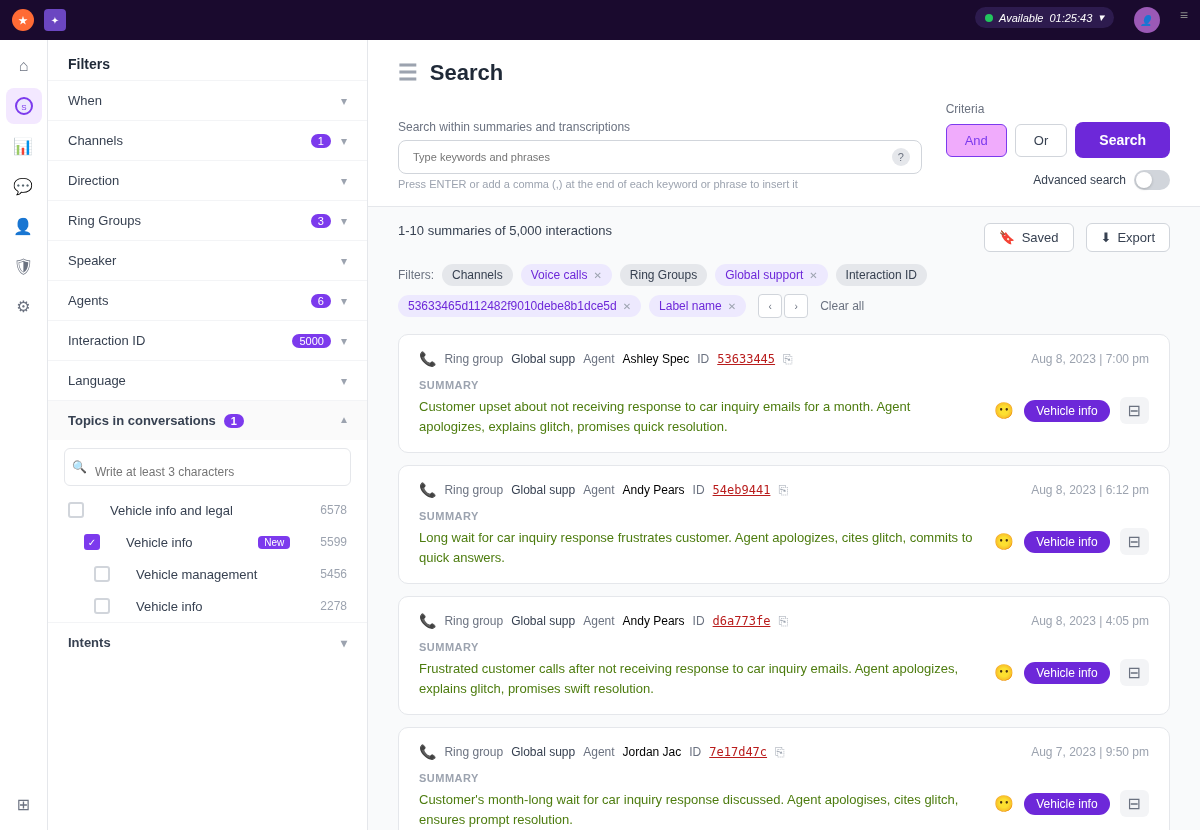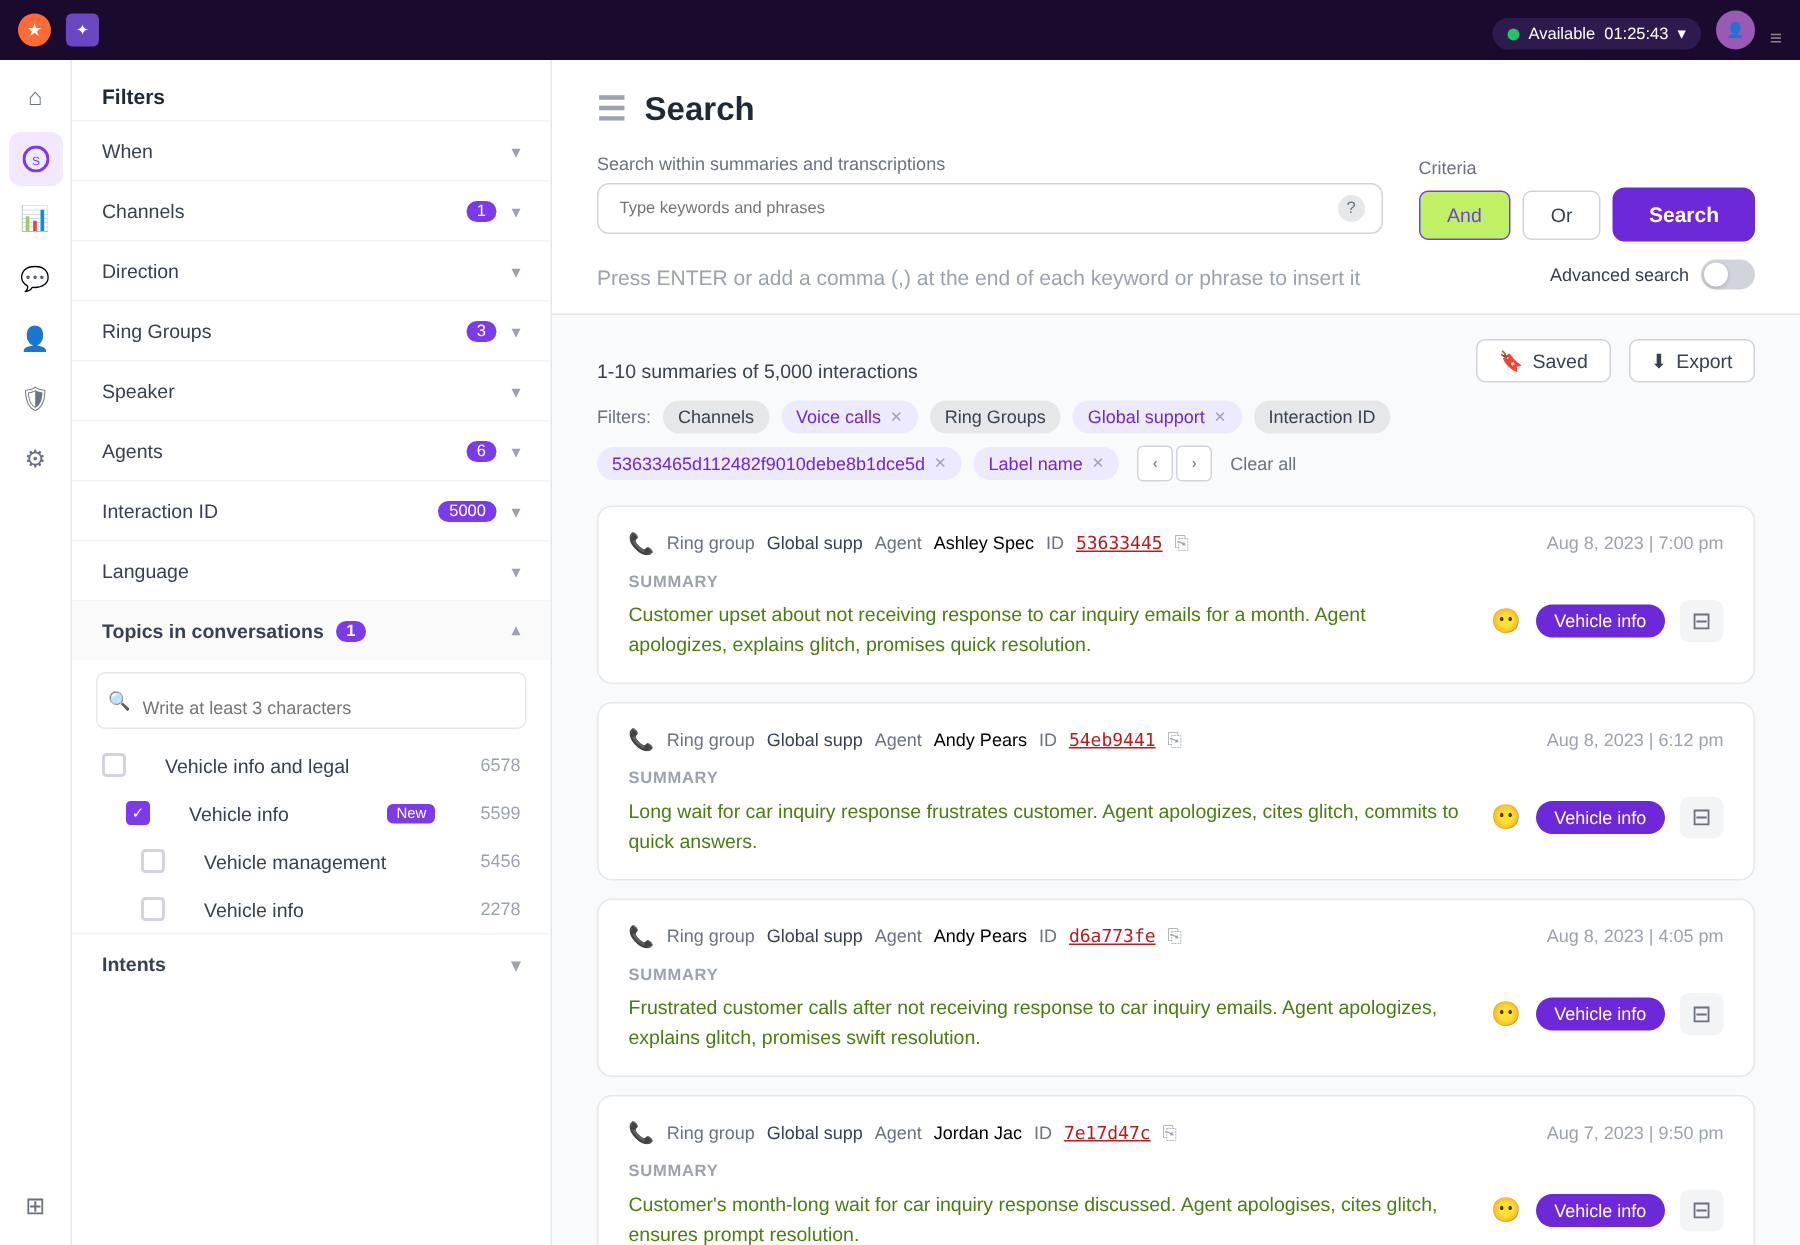--- a/index.html
+++ b/index.html
@@ -12,21 +12,21 @@
       display: flex;
       align-items: center;
       justify-content: space-between;
       padding: 0 12px;
       flex-shrink: 0;
     }
     .topbar-left { display: flex; align-items: center; gap: 10px; }
     .topbar-logo { width: 22px; height: 22px; background: #ff6b35; border-radius: 50%; display: flex; align-items: center; justify-content: center; }
     .topbar-logo-inner { color: white; font-size: 10px; font-weight: bold; }
     .topbar-app-icon { width: 22px; height: 22px; background: #6b46c1; border-radius: 4px; display: flex; align-items: center; justify-content: center; color: white; font-size: 10px; }
-    .topbar-right { display: flex; align-items: flex-end; gap: 10px; }
+    .topbar-right { display: flex; align-items: flex-start; gap: 20px; font-style: italic; }
     .status-badge {
       background: #2d1b4e;
       border-radius: 20px;
       padding: 4px 10px;
       display: flex;
       align-items: center;
       gap: 6px;
       color: white;
       font-size: 11px;
     }
@@ -203,41 +203,41 @@
     .criteria-row { display: flex; align-items: center; gap: 8px; margin-bottom: 6px; }
     .criteria-btn {
       padding: 8px 18px;
       border: 1px solid #d1d5db;
       border-radius: 6px;
       background: white;
       font-size: 13px;
       cursor: pointer;
       color: #374151;
     }
-    .criteria-btn.active { background: #bef264; border-color: #7c3aed; color: #7c3aed; }
+    .criteria-btn.active { background: #f0abfc; border-color: #7c3aed; color: #7c3aed; }
     .search-btn {
       padding: 10px 24px;
       background: #6d28d9;
       color: white;
       border: none;
       border-radius: 8px;
       font-size: 14px;
       font-weight: 600;
       cursor: pointer;
     }
-    .search-hint { font-size: 14px; color: #9ca3af; margin-top: 21px; }
+    .search-hint { font-size: 11px; color: #9ca3af; margin-top: 4px; }
     .advanced-toggle { display: flex; align-items: center; gap: 8px; font-size: 12px; color: #374151; margin-left: 12px; }
     .toggle { width: 36px; height: 20px; background: #d1d5db; border-radius: 10px; position: relative; cursor: pointer; }
     .toggle-thumb { width: 16px; height: 16px; background: white; border-radius: 50%; position: absolute; top: 2px; left: 2px; transition: left 0.2s; box-shadow: 0 1px 3px rgba(0,0,0,0.2); }
 
     
     .results-area { padding: 16px 30px; }
     .results-toolbar {
       display: flex;
-      align-items: flex-end;
+      align-items: flex-start;
       justify-content: space-between;
       margin-bottom: 12px;
     }
     .results-count { font-size: 13px; color: #374151; font-weight: 500; }
     .results-actions { display: flex; gap: 12px; }
     .results-action-btn {
       display: flex; align-items: center; gap: 6px;
       padding: 6px 14px;
       border: 1px solid #d1d5db;
       border-radius: 6px;

